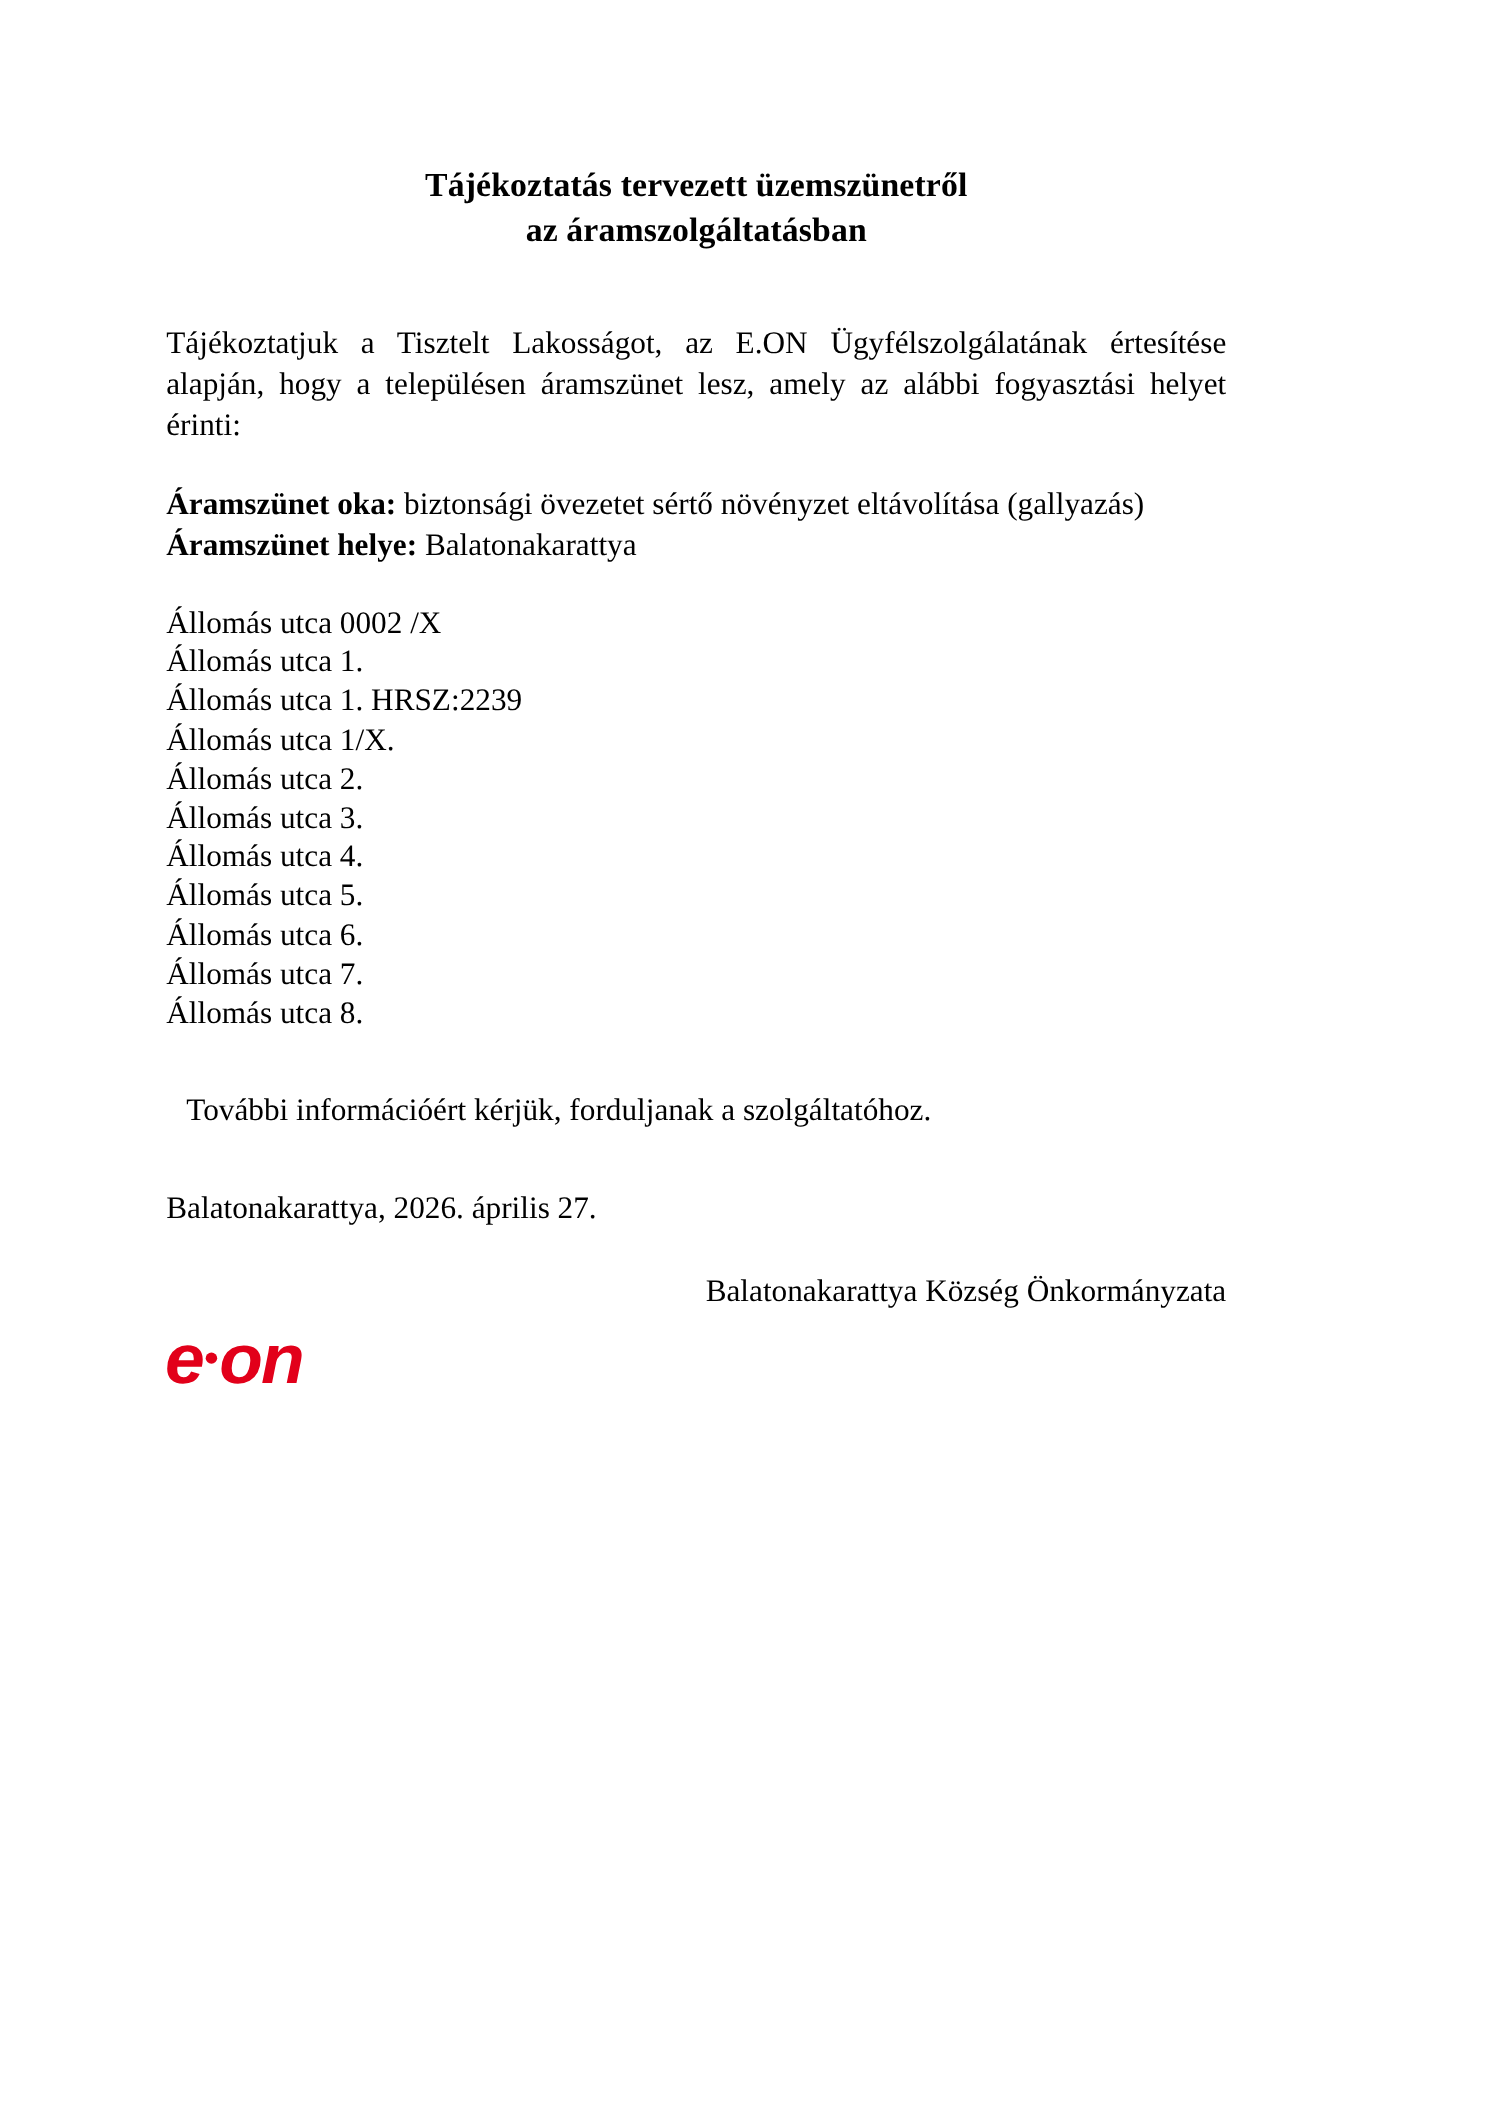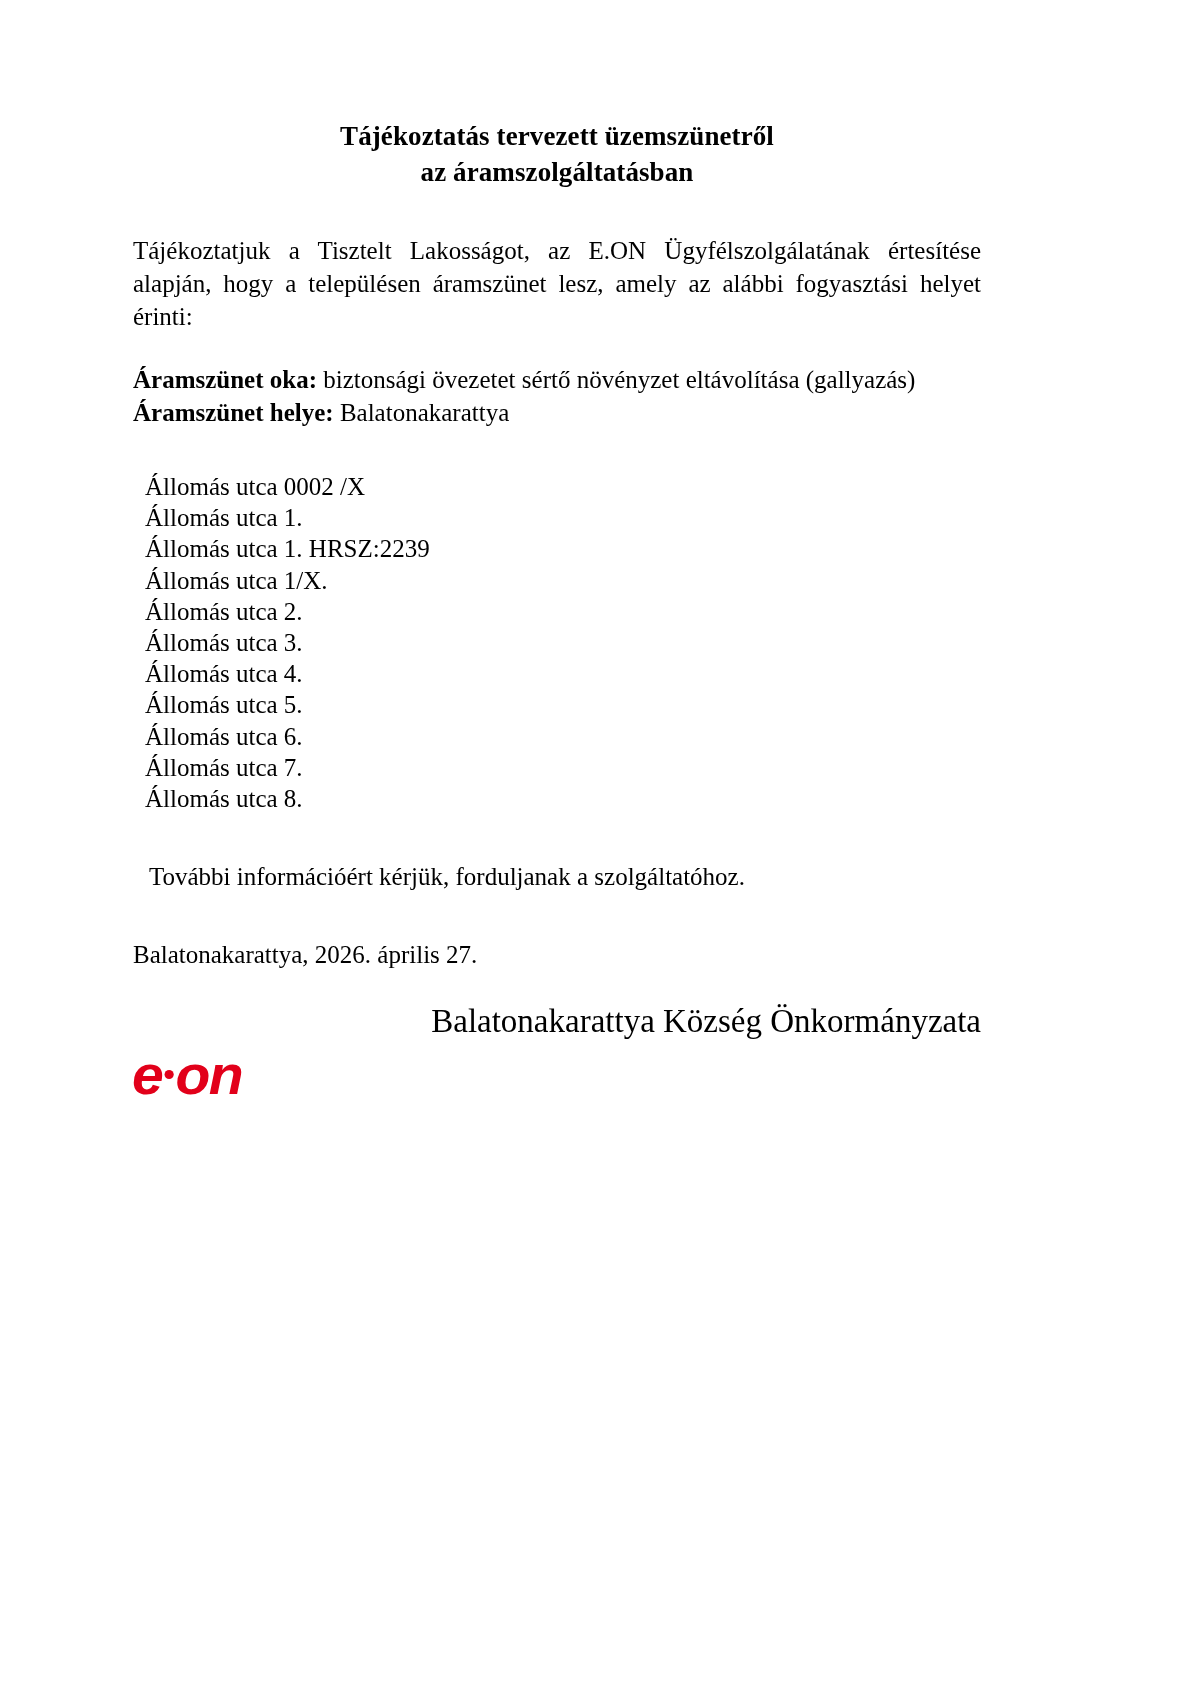--- a/index.html
+++ b/index.html
@@ -26,21 +26,21 @@
     position: absolute;
     left: 133px;
     top: 0;
     width: 848px;
   }
   .doc-title {
     text-align: center;
     font-weight: bold;
     font-size: 27px;
     line-height: 36px;
-    margin: 0;
+    margin: 12px;
     padding-top: 118px;
     letter-spacing: 0.1px;
   }
   .doc-title .line2 {
     display: block;
   }
   .intro {
     margin: 0;
     padding-top: 44px;
     font-size: 25px;
@@ -65,21 +65,21 @@
     margin: 0;
     padding-top: 29px;
     font-size: 25px;
     line-height: 33px;
     font-weight: bold;
   }
   .section-head span {
     text-decoration: underline;
   }
   .addr-list {
-    margin: 12px;
+    margin: 0;
     padding-top: 30px;
     font-size: 25px;
     line-height: 31.2px;
     list-style: none;
     padding-left: 0;
     font-family: Liberation Serif, serif;
   }
   .addr-list li {
     white-space: nowrap;
   }
@@ -91,21 +91,21 @@
   }
   .dateline {
     margin: 0;
     padding-top: 29px;
     font-size: 25px;
     line-height: 33px;
   }
   .signature {
     margin: 0;
     padding-top: 34px;
-    font-size: 33px;
+    font-size: 25px;
     line-height: 33px;
     text-align: right;
   }
   .logo-wrap {
     padding-top: 6px;
     text-align: left;
     padding-right: 12px;
   }
   .eon-logo {
     display: inline-block;

